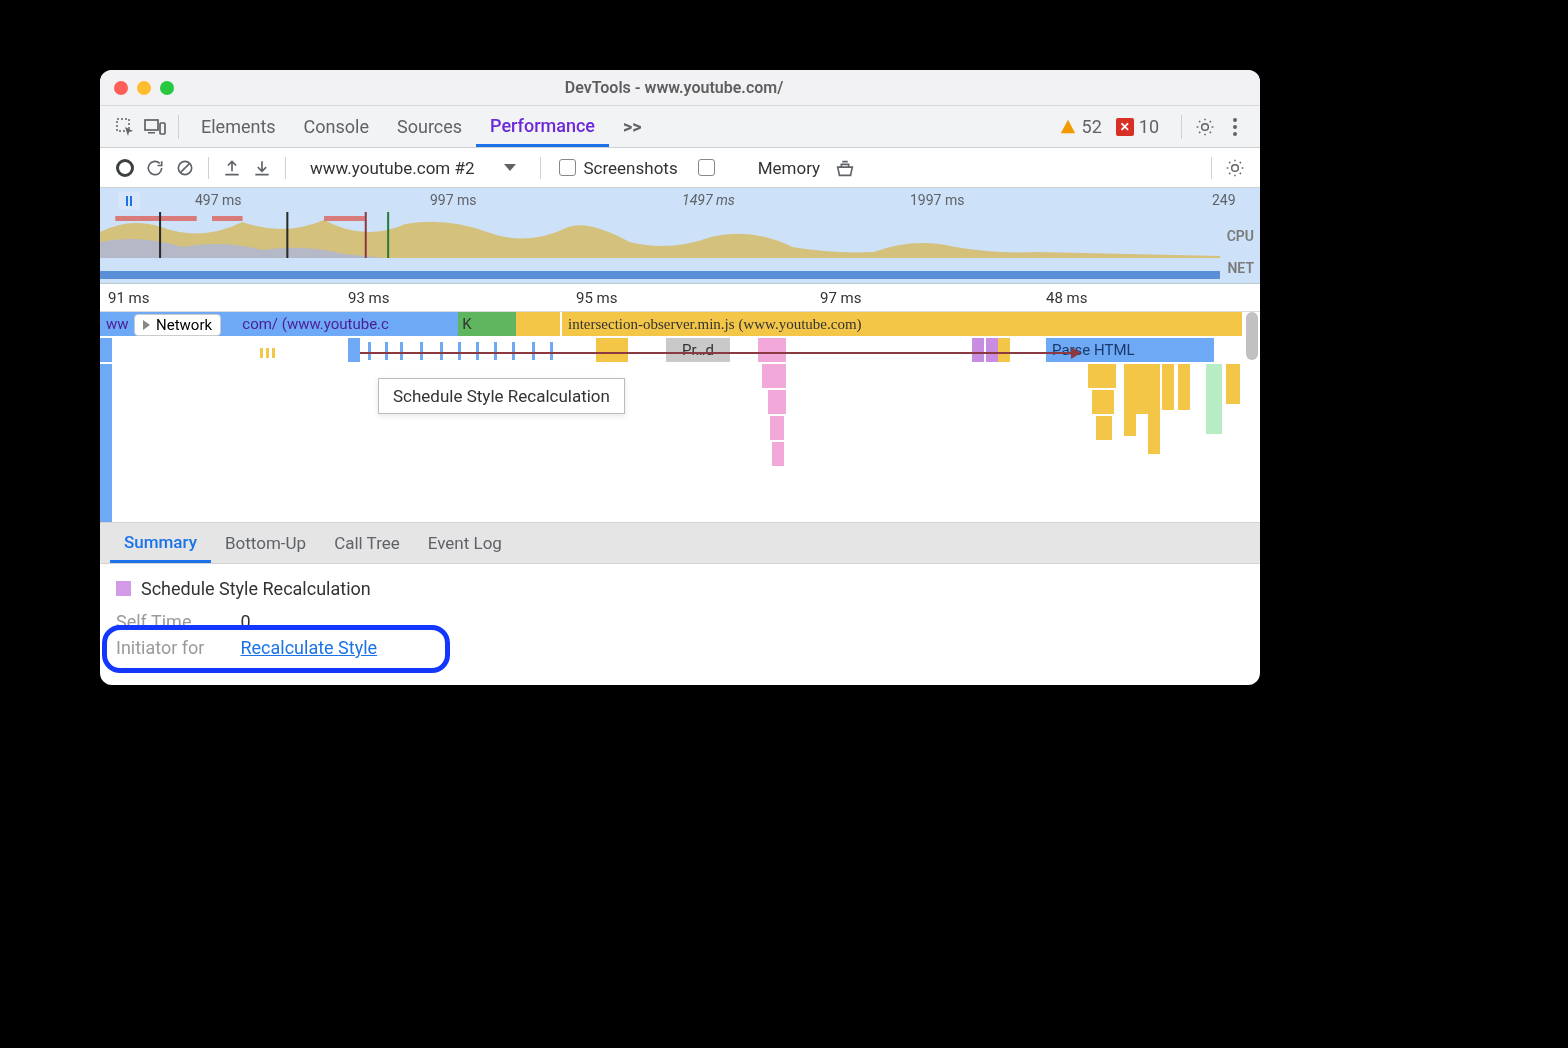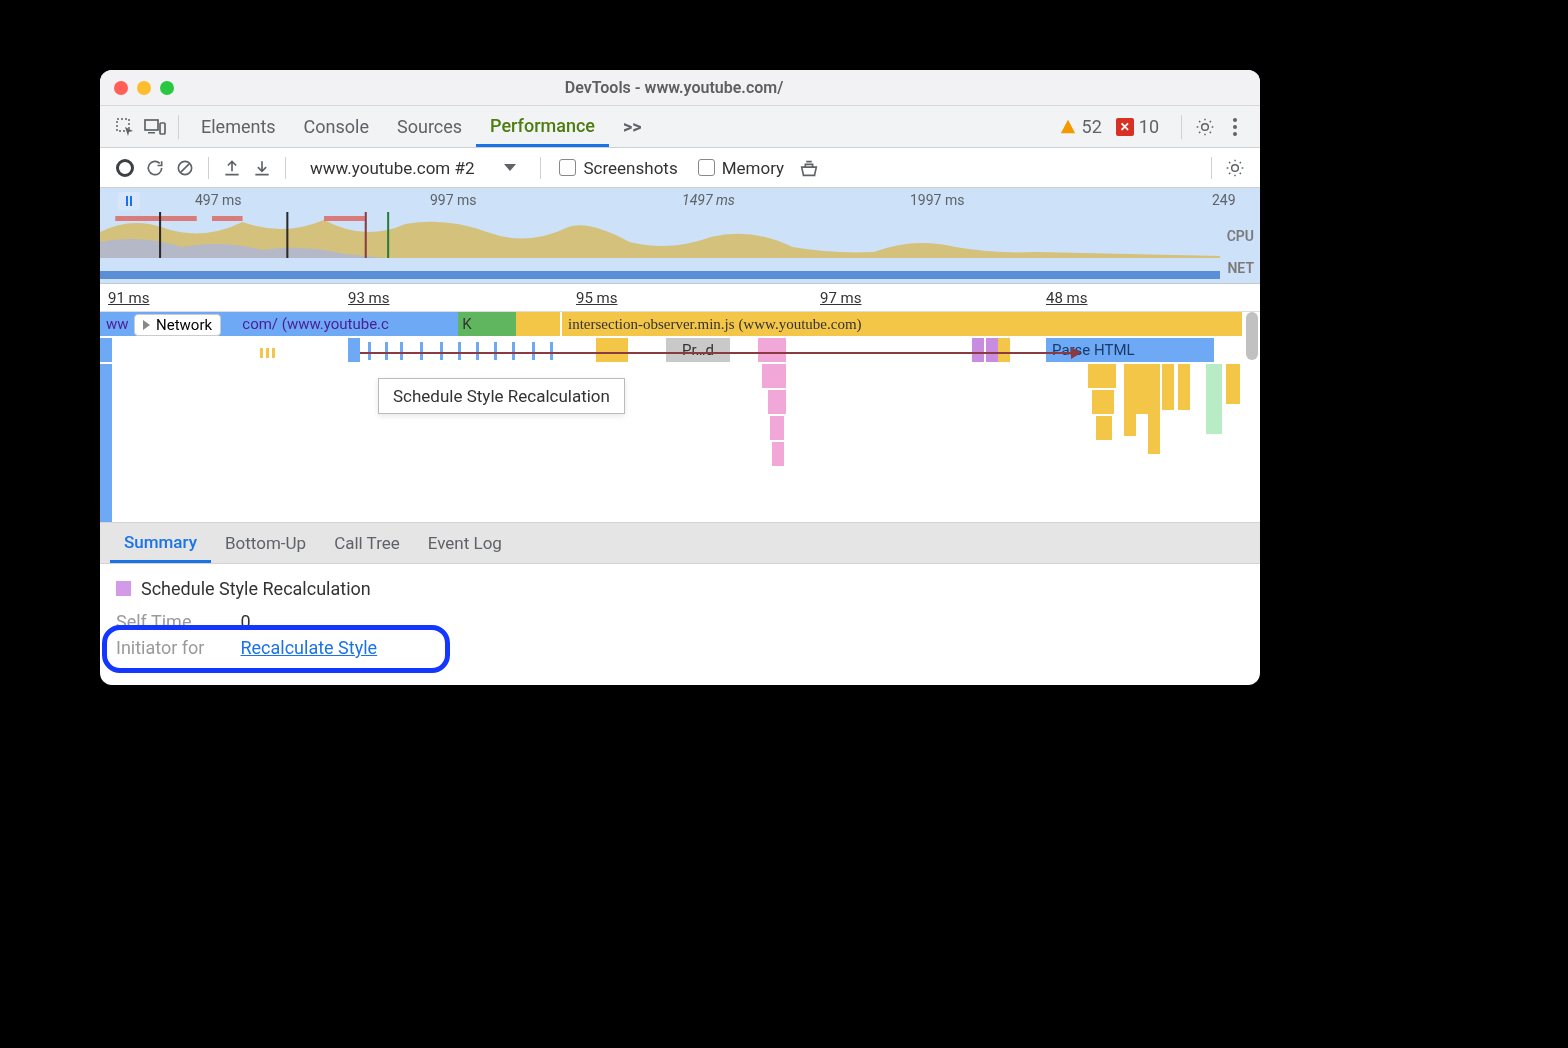--- a/index.html
+++ b/index.html
@@ -53,21 +53,21 @@
   }
   .tabrow .icon-btn {
     width: 30px; height: 30px; display:flex; align-items:center; justify-content:center;
     color: #5f6368; cursor:pointer;
   }
   .tabrow .divider { width:1px; height:24px; background:#cfd2d5; margin:0 8px; }
   .tab {
     padding: 0 14px; height:100%; display:flex; align-items:center;
     color:#5f6368; cursor:pointer;
   }
-  .tab.active { color:#4d7c0f; border-bottom: 3px solid #1a73e8; font-weight:500; }
+  .tab.active { color:#6d28d9; border-bottom: 3px solid #1a73e8; font-weight:500; }
   .tabrow .spacer { flex:1; }
   .warn-badge { display:flex; align-items:center; gap:5px; margin-right:14px; color:#5f6368; }
   .warn-badge svg { width:18px; height:18px; }
   .err-badge { display:flex; align-items:center; gap:5px; margin-right:14px; color:#5f6368; }
   .err-box { background:#d93025; color:#fff; width:18px; height:18px; display:flex; align-items:center; justify-content:center; font-size:12px; font-weight:700; border-radius:2px;}
 
   .toolbar {
     background:#fff;
     height:40px;
     display:flex; align-items:center;
@@ -94,21 +94,21 @@
   .overview .net-label { position:absolute; right:6px; top:72px; font-size:14px; color:#7a7a7a; font-weight:600; }
   .overview .chart-area { position:absolute; top:24px; left:0; right:40px; height:46px; }
   .overview .net-line { position:absolute; bottom:4px; left:0; right:40px; height:8px; background:#5a8ed6; }
   .overview .cursor-thumb { position:absolute; top:4px; left:18px; width:22px; height:18px; background:#d8e6fb; border-radius:3px; display:flex; align-items:center; justify-content:center; gap:2px; }
   .overview .cursor-thumb span { width:2px; height:10px; background:#1a73e8; }
 
   .ruler {
     height:28px; background:#fff; border-bottom:1px solid #ddd;
     position:relative; font-size:15px; color:#333;
   }
-  .ruler .rt { position:absolute; top:5px;text-decoration:underline; }
+  .ruler .rt { position:absolute; top:5px; }
   .flame-wrap { position:relative; height:210px; overflow:hidden; }
   .flame-scrollbar { position:absolute; right:2px; top:0; width:12px; height:160px; }
   .flame-scrollbar .thumb { position:absolute; top:0; left:0; width:12px; height:48px; background:#c1c1c1; border-radius:6px; }
   .row1 { position:absolute; top:0; left:0; right:16px; height:26px; }
   .row2 { position:absolute; top:26px; left:0; right:16px; height:26px; }
   .rowrest { position:absolute; top:52px; left:0; right:16px; bottom:0; }
 
   .bar { position:absolute; top:0; height:24px; font-size:15px; line-height:24px; padding:0 6px; color:#333; overflow:hidden; white-space:nowrap; }
   .bar-blue { background:#6ea9f6; color:#4c1d95; }
   .bar-yellow { background:#f4c648; }
@@ -237,21 +237,21 @@
     <div class="vsep"></div>
     <div class="select-box">
       <span>www.youtube.com #2</span>
       <span class="dropdown-caret"></span>
     </div>
     <div class="vsep"></div>
     <label style="display:flex;align-items:center;margin:0 10px;">
       <span class="checkbox"></span>
       <span>Screenshots</span>
     </label>
-    <label style="display:flex;align-items:center;margin:8px 10px;">
+    <label style="display:flex;align-items:center;margin:8px 10px;gap:36px;">
       <span class="checkbox"></span>
       <span>Memory</span>
     </label>
     <div class="ibtn">
       <svg width="22" height="22" viewBox="0 0 24 24">
           <path fill="none" stroke="#5f6368" stroke-width="1.8" d="M6 20l-2-9h16l-2 9M8 11V8h8v3M9 5h6M5 20h14"></path>
         </svg>
     </div>
     <div style="flex:1"></div>
     <div class="vsep"></div>

